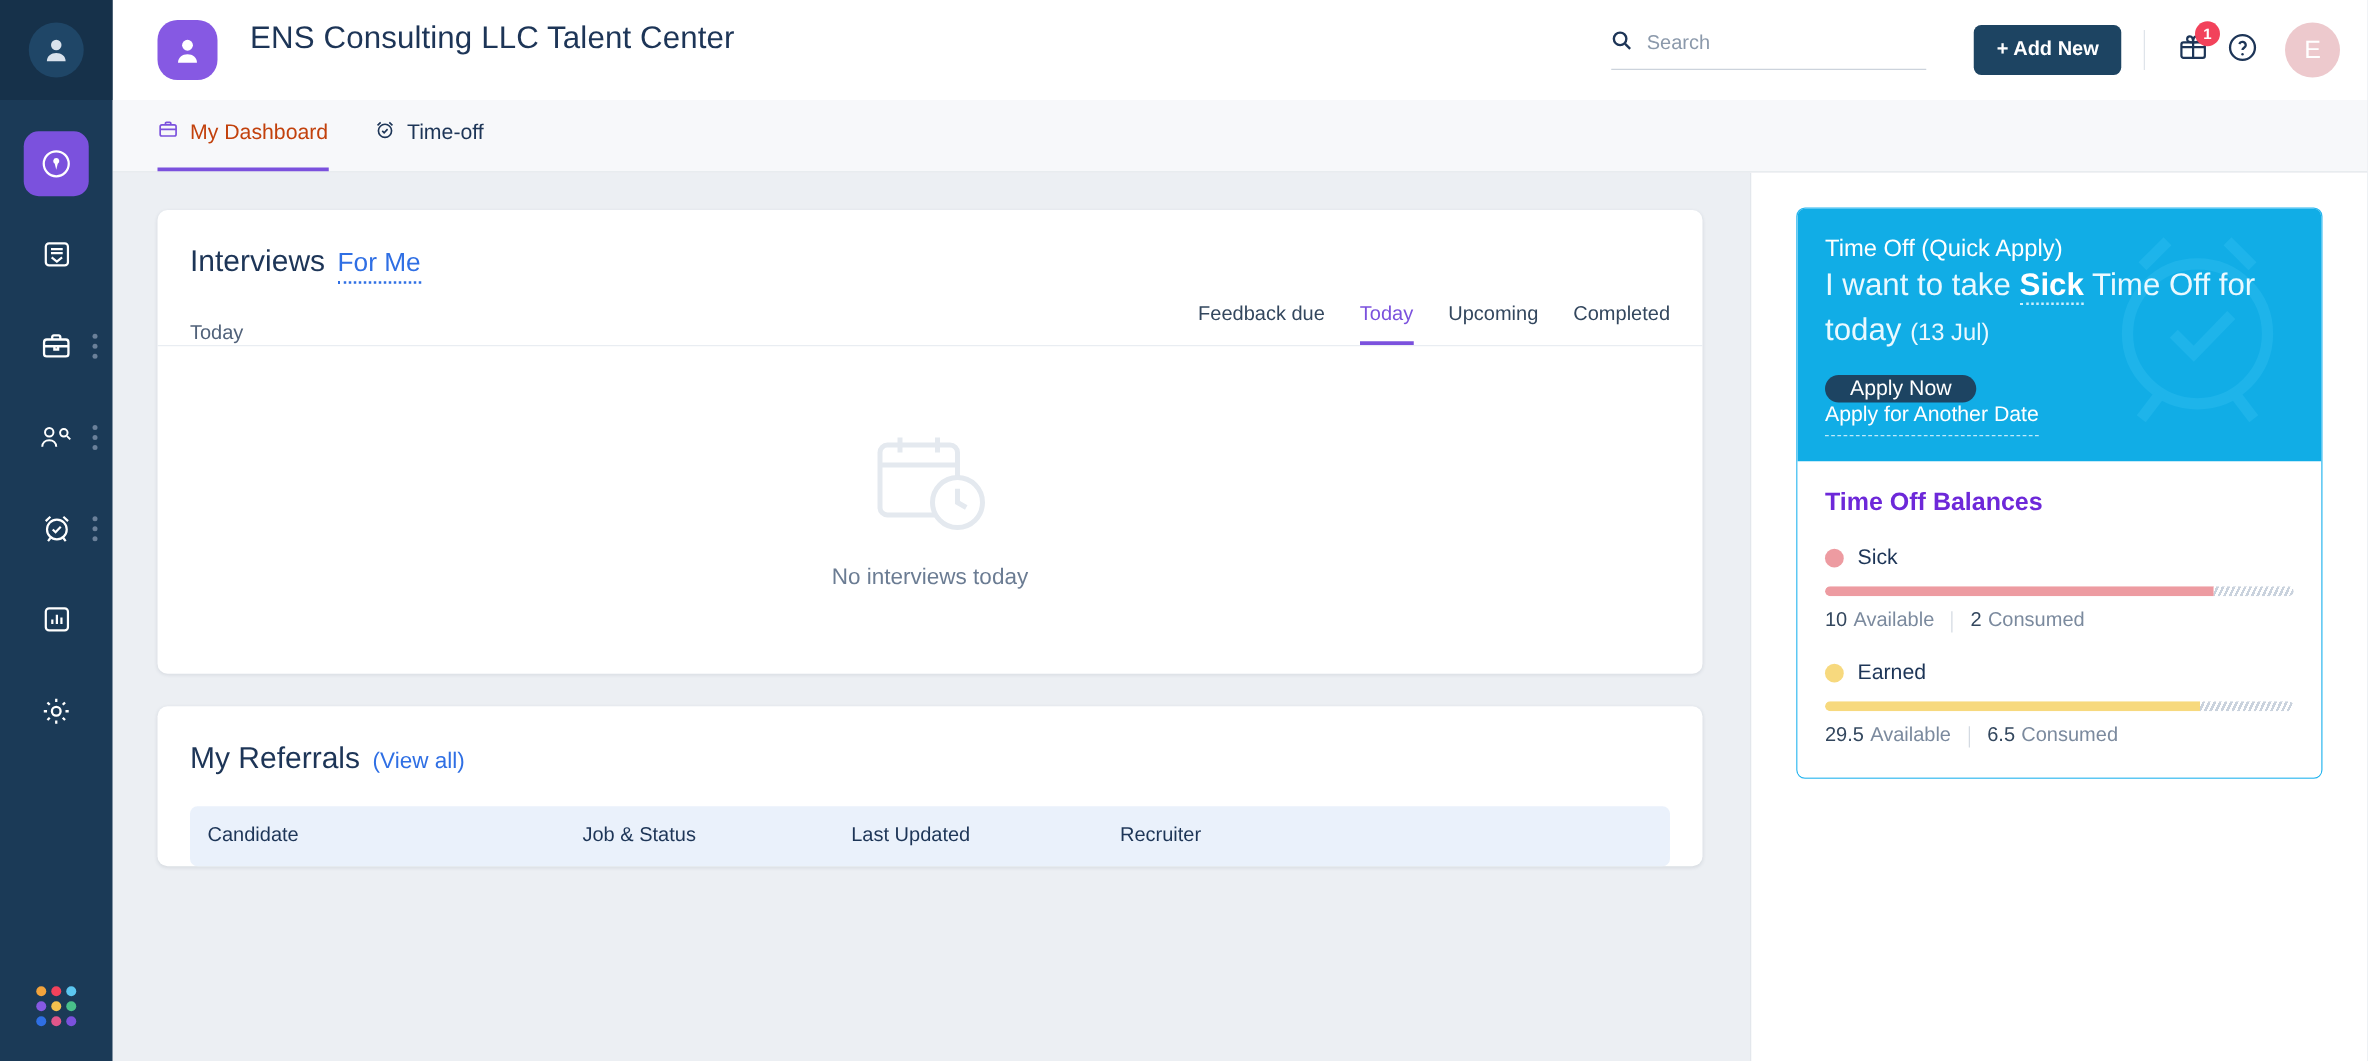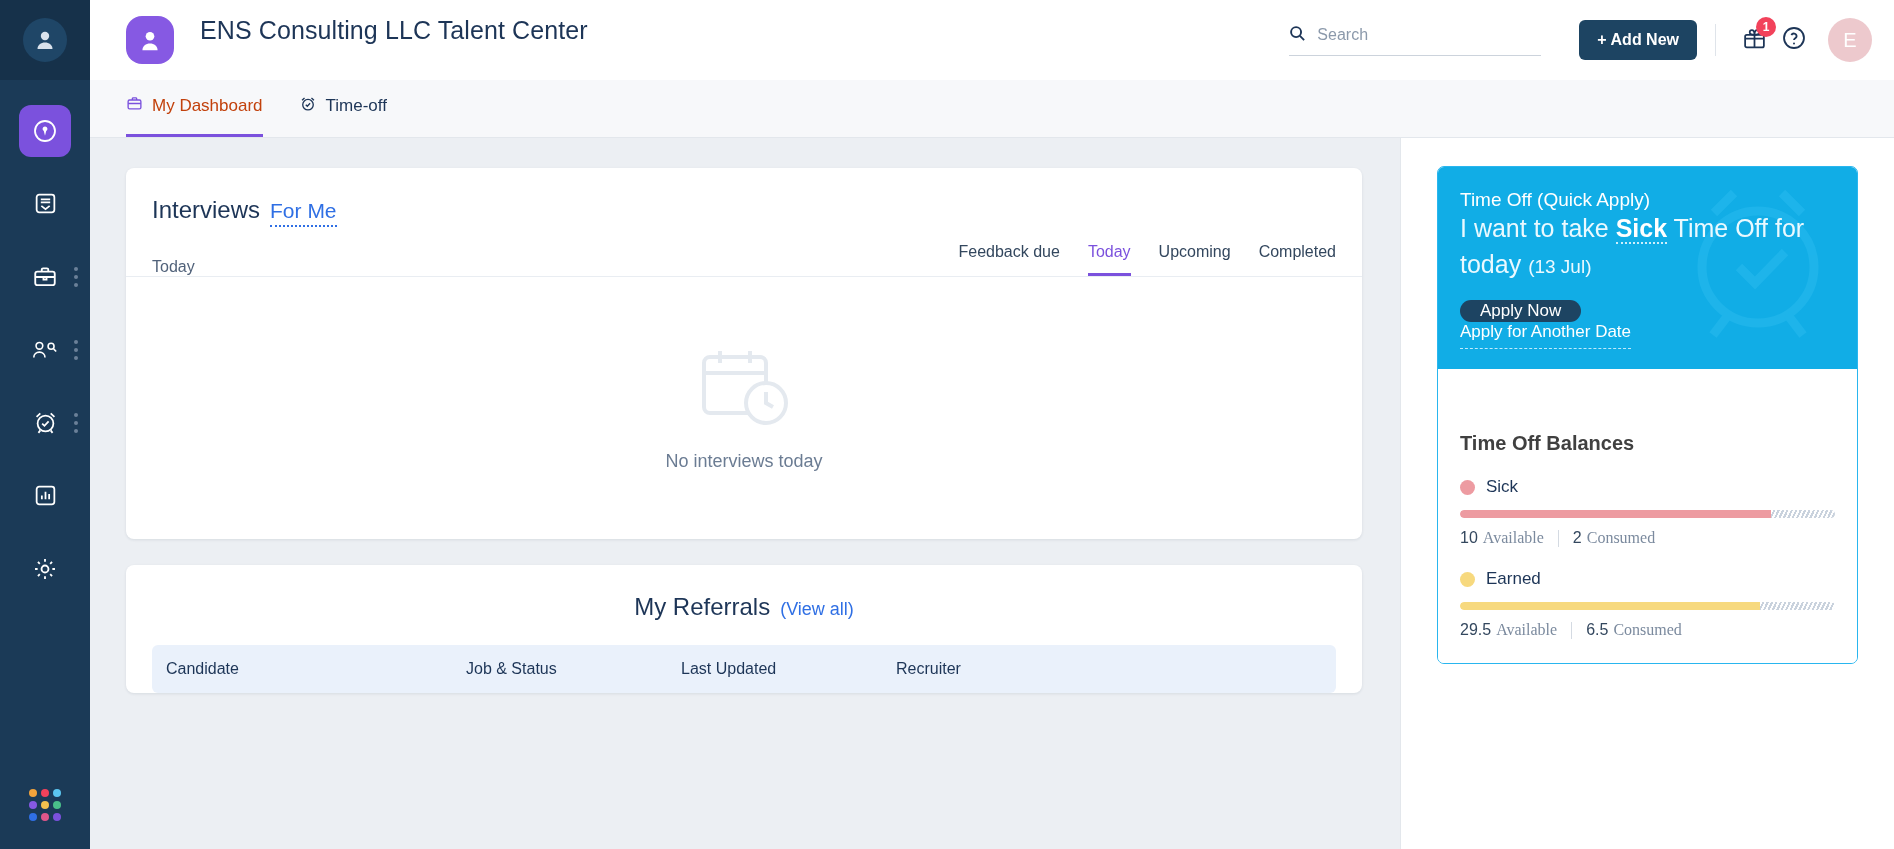--- a/index.html
+++ b/index.html
@@ -113,21 +113,21 @@
   .subrow-label { font-size: 16px; color: #51627a; }
   .pill-tabs { margin-left: auto; display: flex; gap: 28px; align-items: flex-end; }
   .pill-tab { font-size: 16px; color: #33475e; cursor: pointer; padding-bottom: 12px; border-bottom: 3px solid transparent; }
   .pill-tab.active { color: #7b51dd; border-bottom-color: #7b51dd; }
   .card-divider { height: 1px; background: #e9edf2; }
 
   .empty-wrap { height: 262px; display: flex; flex-direction: column; align-items: center; justify-content: center; gap: 18px; }
   .empty-text { font-size: 18px; color: #6b7c93; }
 
   .referrals { margin-top: 26px; }
-  .ref-title-row { padding: 28px 26px 0 26px; display: flex; align-items: baseline; gap: 10px; justify-content: center; }
+  .ref-title-row { padding: 28px 26px 0 26px; display: flex; align-items: baseline; gap: 10px; }
   .ref-title { font-size: 24px; color: #1d3557; }
   .ref-link { font-size: 18px; color: #2f6fe4; cursor: pointer; }
   .ref-table { margin: 24px 26px 0 26px; background: #eaf1fb; border-radius: 6px; display: flex; align-items: center; height: 48px; }
   .ref-th { font-size: 16px; color: #1d3557; padding-left: 14px; }
 
   
   .tile {
     border: 1px solid #29b6ef; border-radius: 7px; overflow: hidden;
   }
   .tile-blue { background: #11ade6; padding: 22px 22px 20px 22px; position: relative; overflow: hidden; }
@@ -140,30 +140,30 @@
     height: 22px; padding: 0 20px; font-size: 17px; cursor: pointer; position: relative; z-index: 2;
     font-family: "Liberation Sans", sans-serif;
   }
   .link-another {
     font-size: 17px; color: #fff; display: inline-block;
     border-bottom: 1px dashed #bfeafb; padding-bottom: 6px; cursor: pointer; position: relative; z-index: 2;
   }
   .clock-deco { position: absolute; right: 10px; top: 8px; z-index: 1; opacity: .35; }
 
   .tile-white { background: #fff; padding: 22px 22px 24px 22px; }
-  .bal-title { font-size: 20px; color: #404040; font-weight: bold; margin-top: 41px; }
+  .bal-title { font-size: 20px; color: #6d28d9; font-weight: bold; }
   .bal-row { margin-top: 22px; }
   .bal-legend { display: flex; align-items: center; gap: 11px; font-size: 17px; color: #1d3557; }
   .dot { width: 15px; height: 15px; border-radius: 50%; display: inline-block; }
   .bar { margin-top: 13px; height: 8px; border-radius: 4px; display: flex; overflow: hidden; background: #fff; }
   .bar-fill { height: 8px; border-radius: 4px 0 0 4px; }
   .bar-hatch { height: 8px; border-radius: 0 4px 4px 0; }
   .bal-nums { margin-top: 11px; font-size: 16px; color: #33475e; display: flex; align-items: center; }
   .bal-nums .sep { width: 1px; height: 17px; background: #d4dae2; margin: 0 14px; }
-  .bal-nums .mut { color: #7b8a9e; margin-left: 5px; font-family: Liberation Serif, serif; }
+  .bal-nums .mut { color: #7b8a9e; margin-left: 5px; }
 </style>
 </head>
 <body>
 
 <div id="app">
 
   <div class="rail">
     <div class="rail-top">
       <div class="rail-avatar">
         <svg width="22" height="24" viewBox="0 0 22 24">

